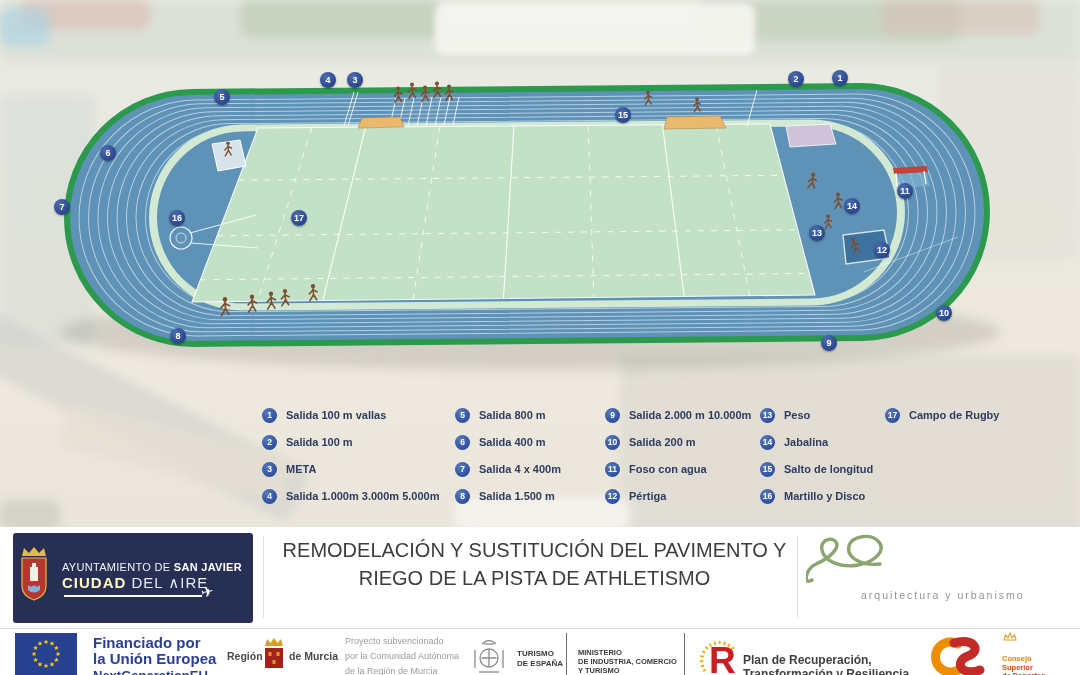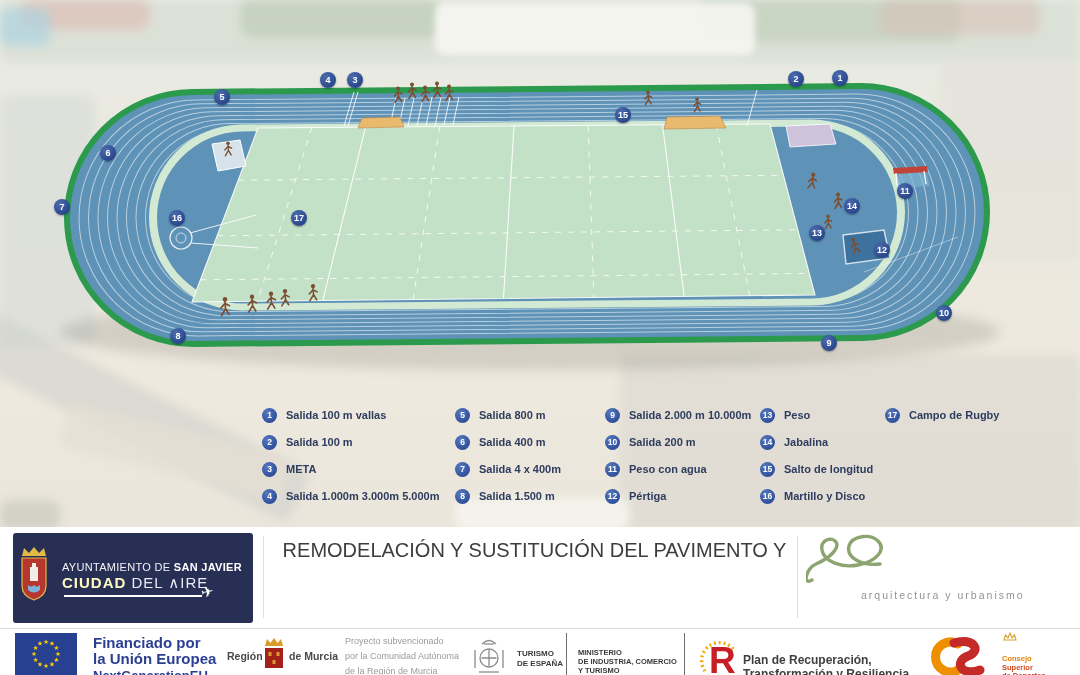--- a/index.html
+++ b/index.html
@@ -240,21 +240,21 @@
     <div class="lg-row">
         <span class="lg-dot">9</span>
         <span class="lg-lab">Salida 2.000 m 10.000m</span>
       </div>
     <div class="lg-row">
         <span class="lg-dot">10</span>
         <span class="lg-lab">Salida 200 m</span>
       </div>
     <div class="lg-row">
         <span class="lg-dot">11</span>
-        <span class="lg-lab">Peso con agua</span>
+        <span class="lg-lab">Foso con agua</span>
       </div>
     <div class="lg-row">
         <span class="lg-dot">12</span>
         <span class="lg-lab">Pértiga</span>
       </div>
   </div>
   <div class="lg-col" style="left:760px">
     <div class="lg-row">
         <span class="lg-dot">13</span>
         <span class="lg-lab">Peso</span>
@@ -291,20 +291,21 @@
         <path d="M11,40 q3,3 6,0 q3,3 6,0 v5 q-6,5 -12,0 Z" fill="#7fb2d8"></path>
       </svg>
       <div id="sj-line1"><span>AYUNTAMIENTO DE </span><b>SAN JAVIER</b></div>
       <div id="sj-line2"><span class="cy">CIUDAD</span><span> DEL ∧IRE</span></div>
       <div id="sj-rule"></div>
       <div id="sj-plane">✈</div>
     </div>
 
     <div id="title">
       <div>REMODELACIÓN Y SUSTITUCIÓN DEL PAVIMENTO Y</div>
+      <div>RIEGO DE LA PISTA DE ATHLETISMO</div>
     </div>
 
     <svg class="abs" style="left:806px;top:5px" width="95" height="52" viewBox="0 0 95 52">
       <path d="M6,48 C-4,54 0,36 10,32 C24,26 34,16 30,10 C26,4 14,8 16,18 C18,30 36,36 52,33 C72,29 80,17 72,9 C64,1 46,4 43,14 C40,26 56,34 74,32" fill="none" stroke="#8ba470" stroke-width="3.4" stroke-linecap="round"></path>
     </svg>
     <div id="esp-tag">arquitectura y urbanismo</div>
   </div>
 
   <div id="band2">
     <div id="euflag">

